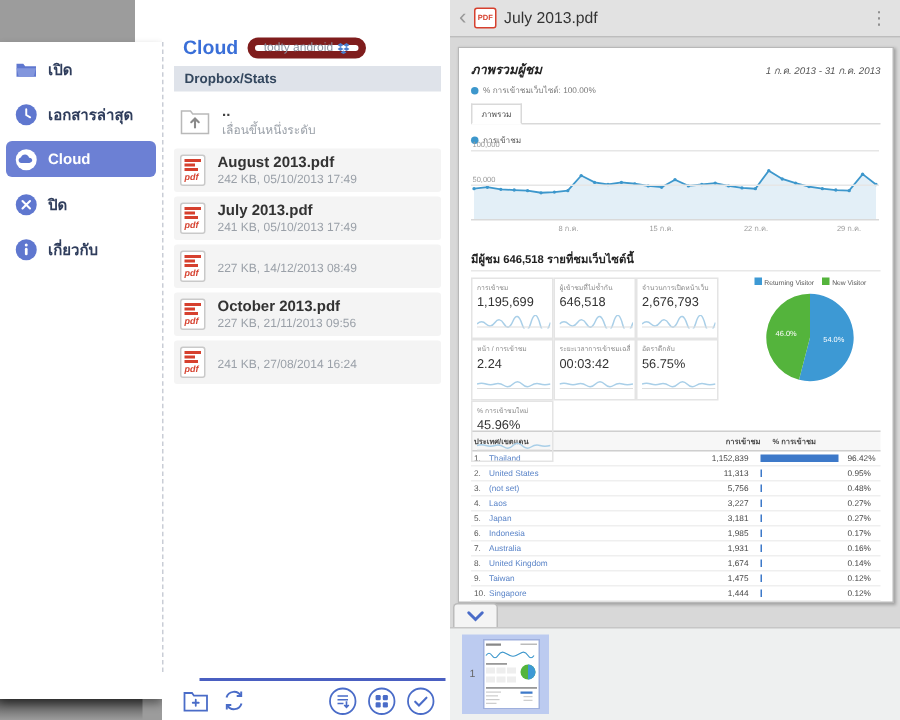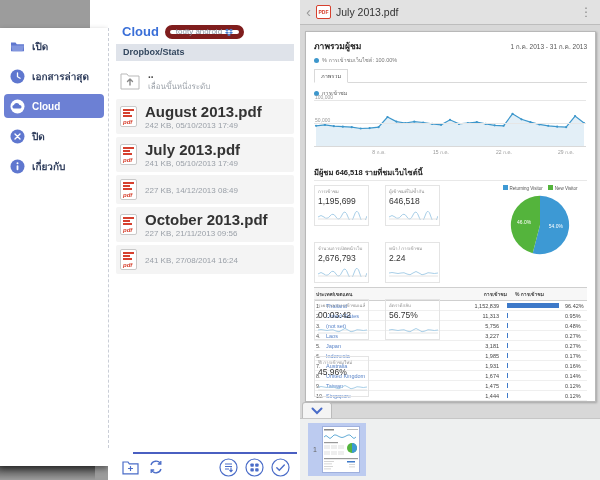--- a/index.html
+++ b/index.html
@@ -43,21 +43,21 @@
           height:14px; padding:0 6px; font-size:8px; color:#8b93a1; cursor:pointer; }
   .chip svg { width:8px; height:8px; }
   .path-bar { position:absolute; left:8px; top:44px; width:178px; height:17px; background:#dfe3ea;
               color:#33475e; font-size:9px; font-weight:bold; line-height:17px; padding-left:7px; }
   .rows { position:absolute; left:8px; top:63px; width:178px; }
   .up-row { display:flex; align-items:center; gap:8px; padding:6px 4px; cursor:pointer; }
   .up-txt .t1 { font-size:10px; font-weight:bold; color:#444; }
   .up-txt .t2 { font-size:8px; color:#9aa0a8; }
   .file-row { display:flex; align-items:center; gap:8px; background:#f4f4f4; border-radius:2px;
               margin-bottom:3px; padding:4px 4px; cursor:pointer; }
-  .file-txt .f1 { font-size:15px; font-weight:bold; color:#333; }
+  .file-txt .f1 { font-size:10px; font-weight:bold; color:#333; }
   .file-txt .f2 { font-size:8px; color:#9aa0a8; margin-top:1px; }
   .pdf-ic { width:17px; height:21px; background:#fff; border:1px solid #c9c9c9; border-radius:2px;
             position:relative; flex:0 0 auto; }
   .pdf-ic .l1,.pdf-ic .l2,.pdf-ic .l3 { position:absolute; left:2px; right:2px; height:2px; background:#d6402e; }
   .pdf-ic .l1{top:2px;} .pdf-ic .l2{top:5px; right:6px;} .pdf-ic .l3{top:8px; right:4px;}
   .pdf-ic .pt { position:absolute; left:2px; bottom:1px; font-size:6px; font-style:italic;
                 color:#d6402e; font-weight:bold; line-height:6px; }
   .fp-toolbar-line { position:absolute; left:25px; right:3px; top:452px; height:2px; background:#4a5fc1; }
   .fp-toolbar { position:absolute; left:12px; right:4px; top:457px; display:flex; align-items:center; }
   .fp-toolbar .grow { flex:1; }
@@ -71,40 +71,40 @@
   .v-back { color:#999; font-size:15px; padding:0 5px 2px 6px; cursor:pointer; }
   .v-badge { width:15px; height:14px; border:1px solid #d6402e; border-radius:2px; background:#fff;
              color:#d6402e; font-size:5px; font-weight:bold; display:flex; align-items:center;
              justify-content:center; margin-right:5px; }
   .v-title { font-size:10.5px; color:#333; }
   .v-kebab { margin-left:auto; color:#8a8a8a; font-size:12px; letter-spacing:0; padding:0 8px; cursor:pointer; }
 
   .page { position:absolute; left:5px; top:31px; width:291px; height:371px; background:#fff;
           border:1px solid #b8b8b8; box-shadow:1px 1px 2px rgba(0,0,0,.25); padding:7px 8px 0 8px;
           overflow:hidden; }
-  .p-toprow { display:flex; justify-content:space-between; align-items:baseline; }
+  .p-toprow { display:flex; justify-content:space-between; align-items:baseline;font-style:italic; }
   .p-title { font-size:8.5px; font-weight:bold; color:#222; }
   .p-dates { font-size:6.5px; color:#555; }
   .p-seg { display:flex; align-items:center; gap:3px; margin-top:3px; font-size:5.5px; color:#777; }
   .dot-b { width:5px; height:5px; border-radius:50%; background:#3d97cc; }
   .p-tab { display:inline-block; margin-top:5px; border:1px solid #d9d9d9; border-bottom:1px solid #fff;
            font-size:5.5px; color:#444; padding:2px 6px; position:relative; z-index:2; background:#fff; }
   .p-tabline { height:1px; background:#d9d9d9; margin-top:-1px; }
 
   .chartbox { position:relative; margin-top:6px; height:72px; }
   .c-legend { display:flex; align-items:center; gap:3px; font-size:5.5px; color:#555; margin-bottom:3px; }
   .plot { position:relative; width:272px; height:46px; }
   .gridline { position:absolute; left:0; width:272px; height:1px; background:#e6e6e6; }
   .ylab { position:absolute; left:1px; font-size:5px; color:#999; transform:translateY(-6px); }
   .xlabs { position:relative; height:8px; }
   .xlab { position:absolute; top:1px; font-size:5px; color:#999; transform:translateX(-50%); }
 
   .p-headline { font-size:7.5px; font-weight:bold; color:#222; margin-top:5px; border-bottom:1px solid #e8e8e8; padding-bottom:2px; }
   .metrics-wrap { position:relative; margin-top:4px; height:99px; }
-  .metrics { display:flex; flex-wrap:wrap; width:178px; gap:16px; }
+  .metrics { display:flex; flex-wrap:wrap; width:178px; gap:0; }
   .metric { width:55px; border:1px solid #e4e4e4; padding:2px 3px 1px 3px; }
   .m-label { font-size:4.5px; color:#888; white-space:nowrap; overflow:hidden; }
   .m-value { font-size:8.5px; color:#333; margin-top:1px; }
   .pieblock { position:absolute; right:2px; top:0; width:90px; }
   .pie-legend { display:flex; gap:5px; font-size:4.5px; color:#555; justify-content:center; }
   .pie-legend .sq { display:inline-block; width:5px; height:5px; margin-right:2px; }
   .sq.blue { background:#3d99d4; } .sq.green { background:#54b43c; }
   .pie-svg { display:block; margin:3px auto 0 auto; }
 
   .gatable { margin-top:3px; }

